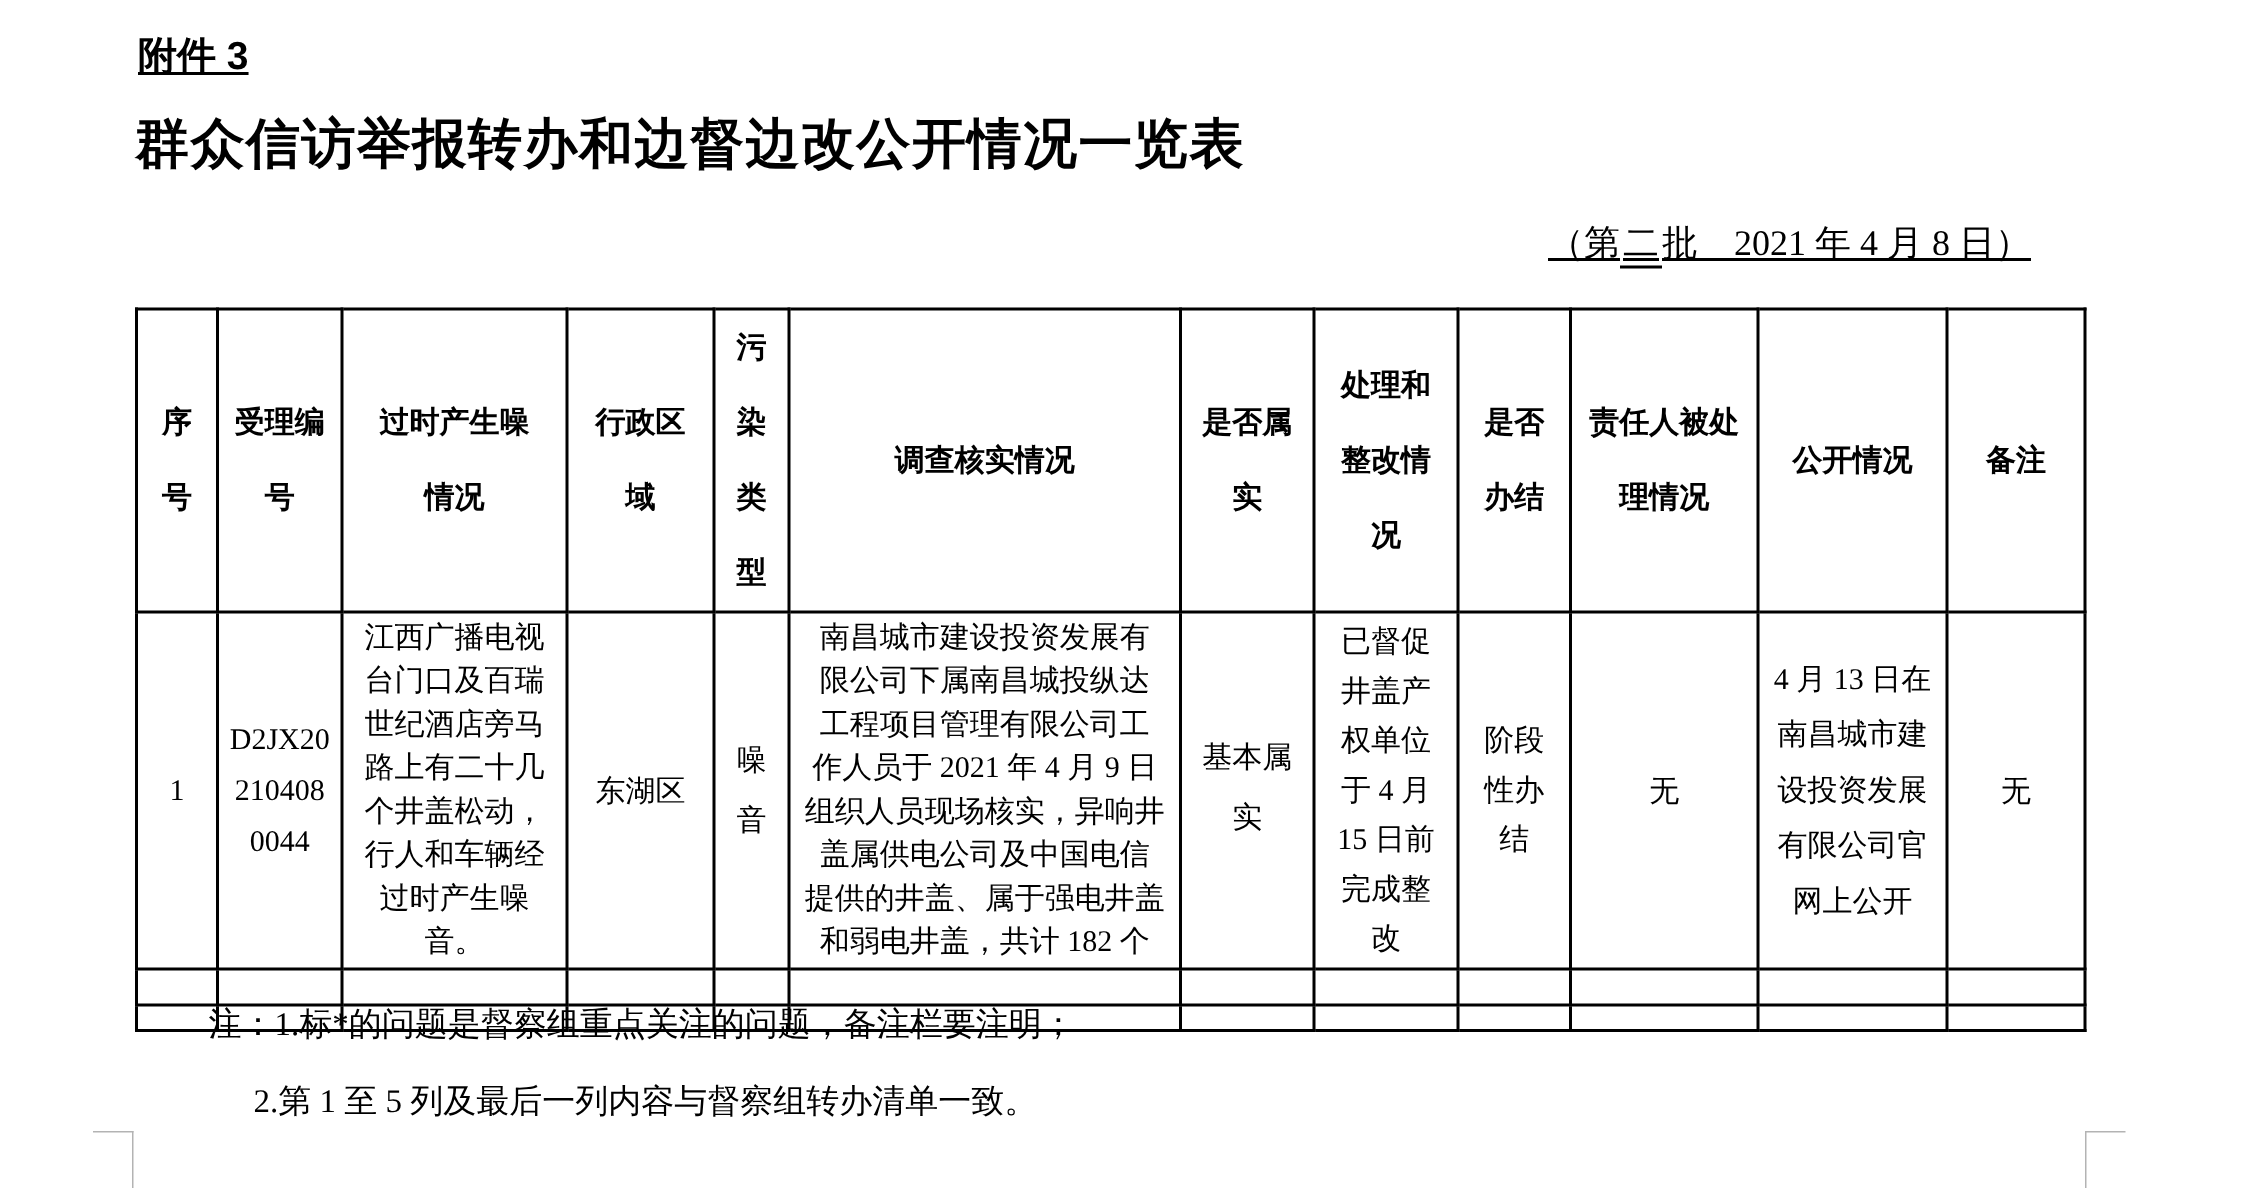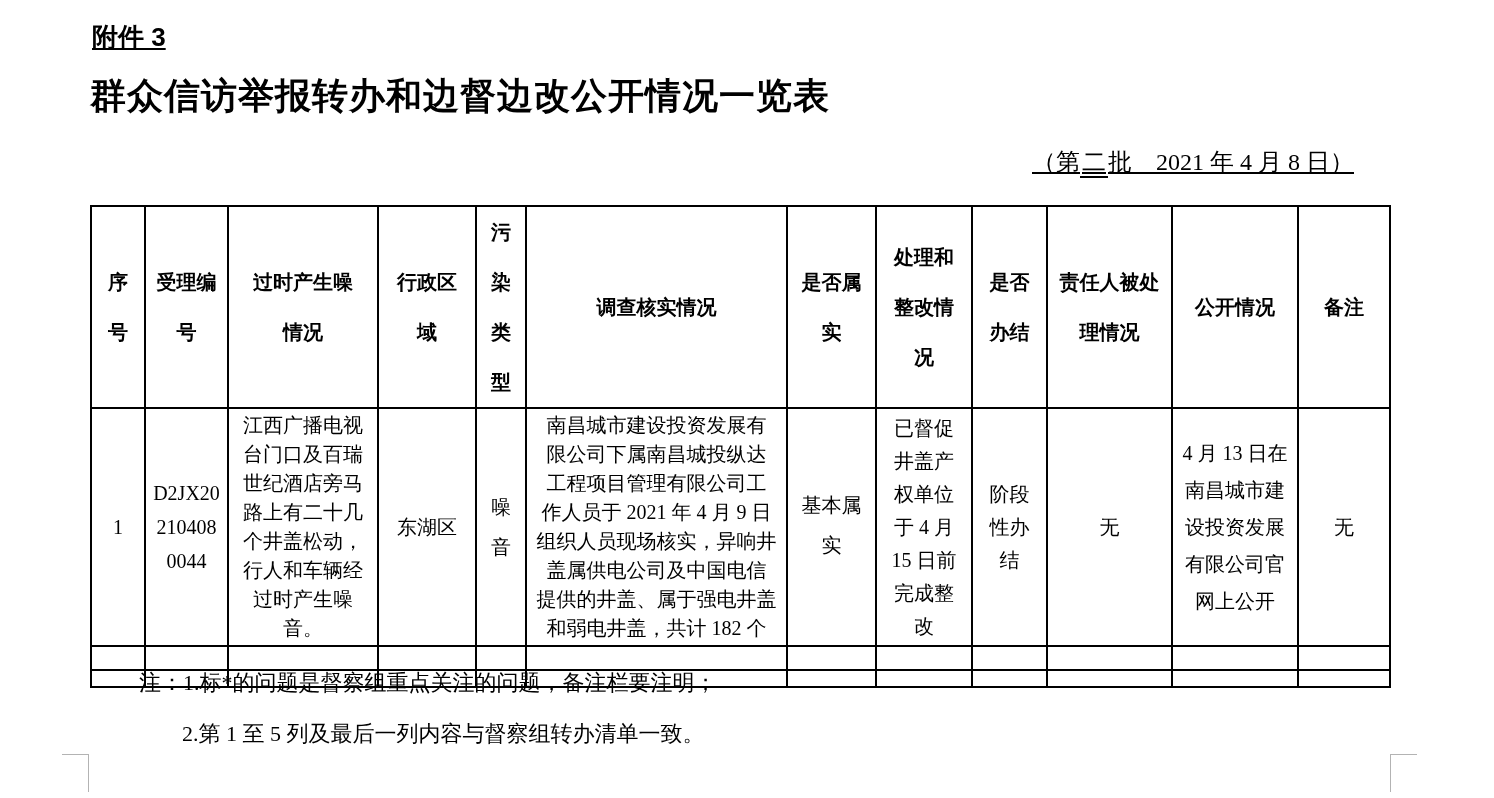--- a/index.html
+++ b/index.html
@@ -63,21 +63,21 @@
   td.c-invest   { text-align: left; vertical-align: top; line-height: 29px; padding: 4px 4px 0 10px; }
   td.c-verified { line-height: 40px; font-family: Liberation Mono, monospace; }
   td.c-handling { line-height: 33px; }
   td.c-concluded{ line-height: 33px; border-radius: 21px; }
   td.c-public   { line-height: 37px; }
   .note {
     position: absolute;
     font-size: 22px;
   }
   .note-1 { left: 139px; top: 668px; }
-  .note-2 { left: 182px; top: 719px; }
+  .note-2 { left: 169px; top: 719px; }
   .boundary-mark { position: absolute; background: #b3b3b3; }
   .blh { left: 62px;  top: 754px; width: 27px; height: 1px; }
   .blv { left: 88px;  top: 754px; width: 1px;  height: 38px; }
   .brh { left: 1390px; top: 754px; width: 27px; height: 1px; }
   .brv { left: 1390px; top: 754px; width: 1px;  height: 38px; }
 </style>
 </head>
 <body>
 
 <div class="attachment">附件 3</div>

